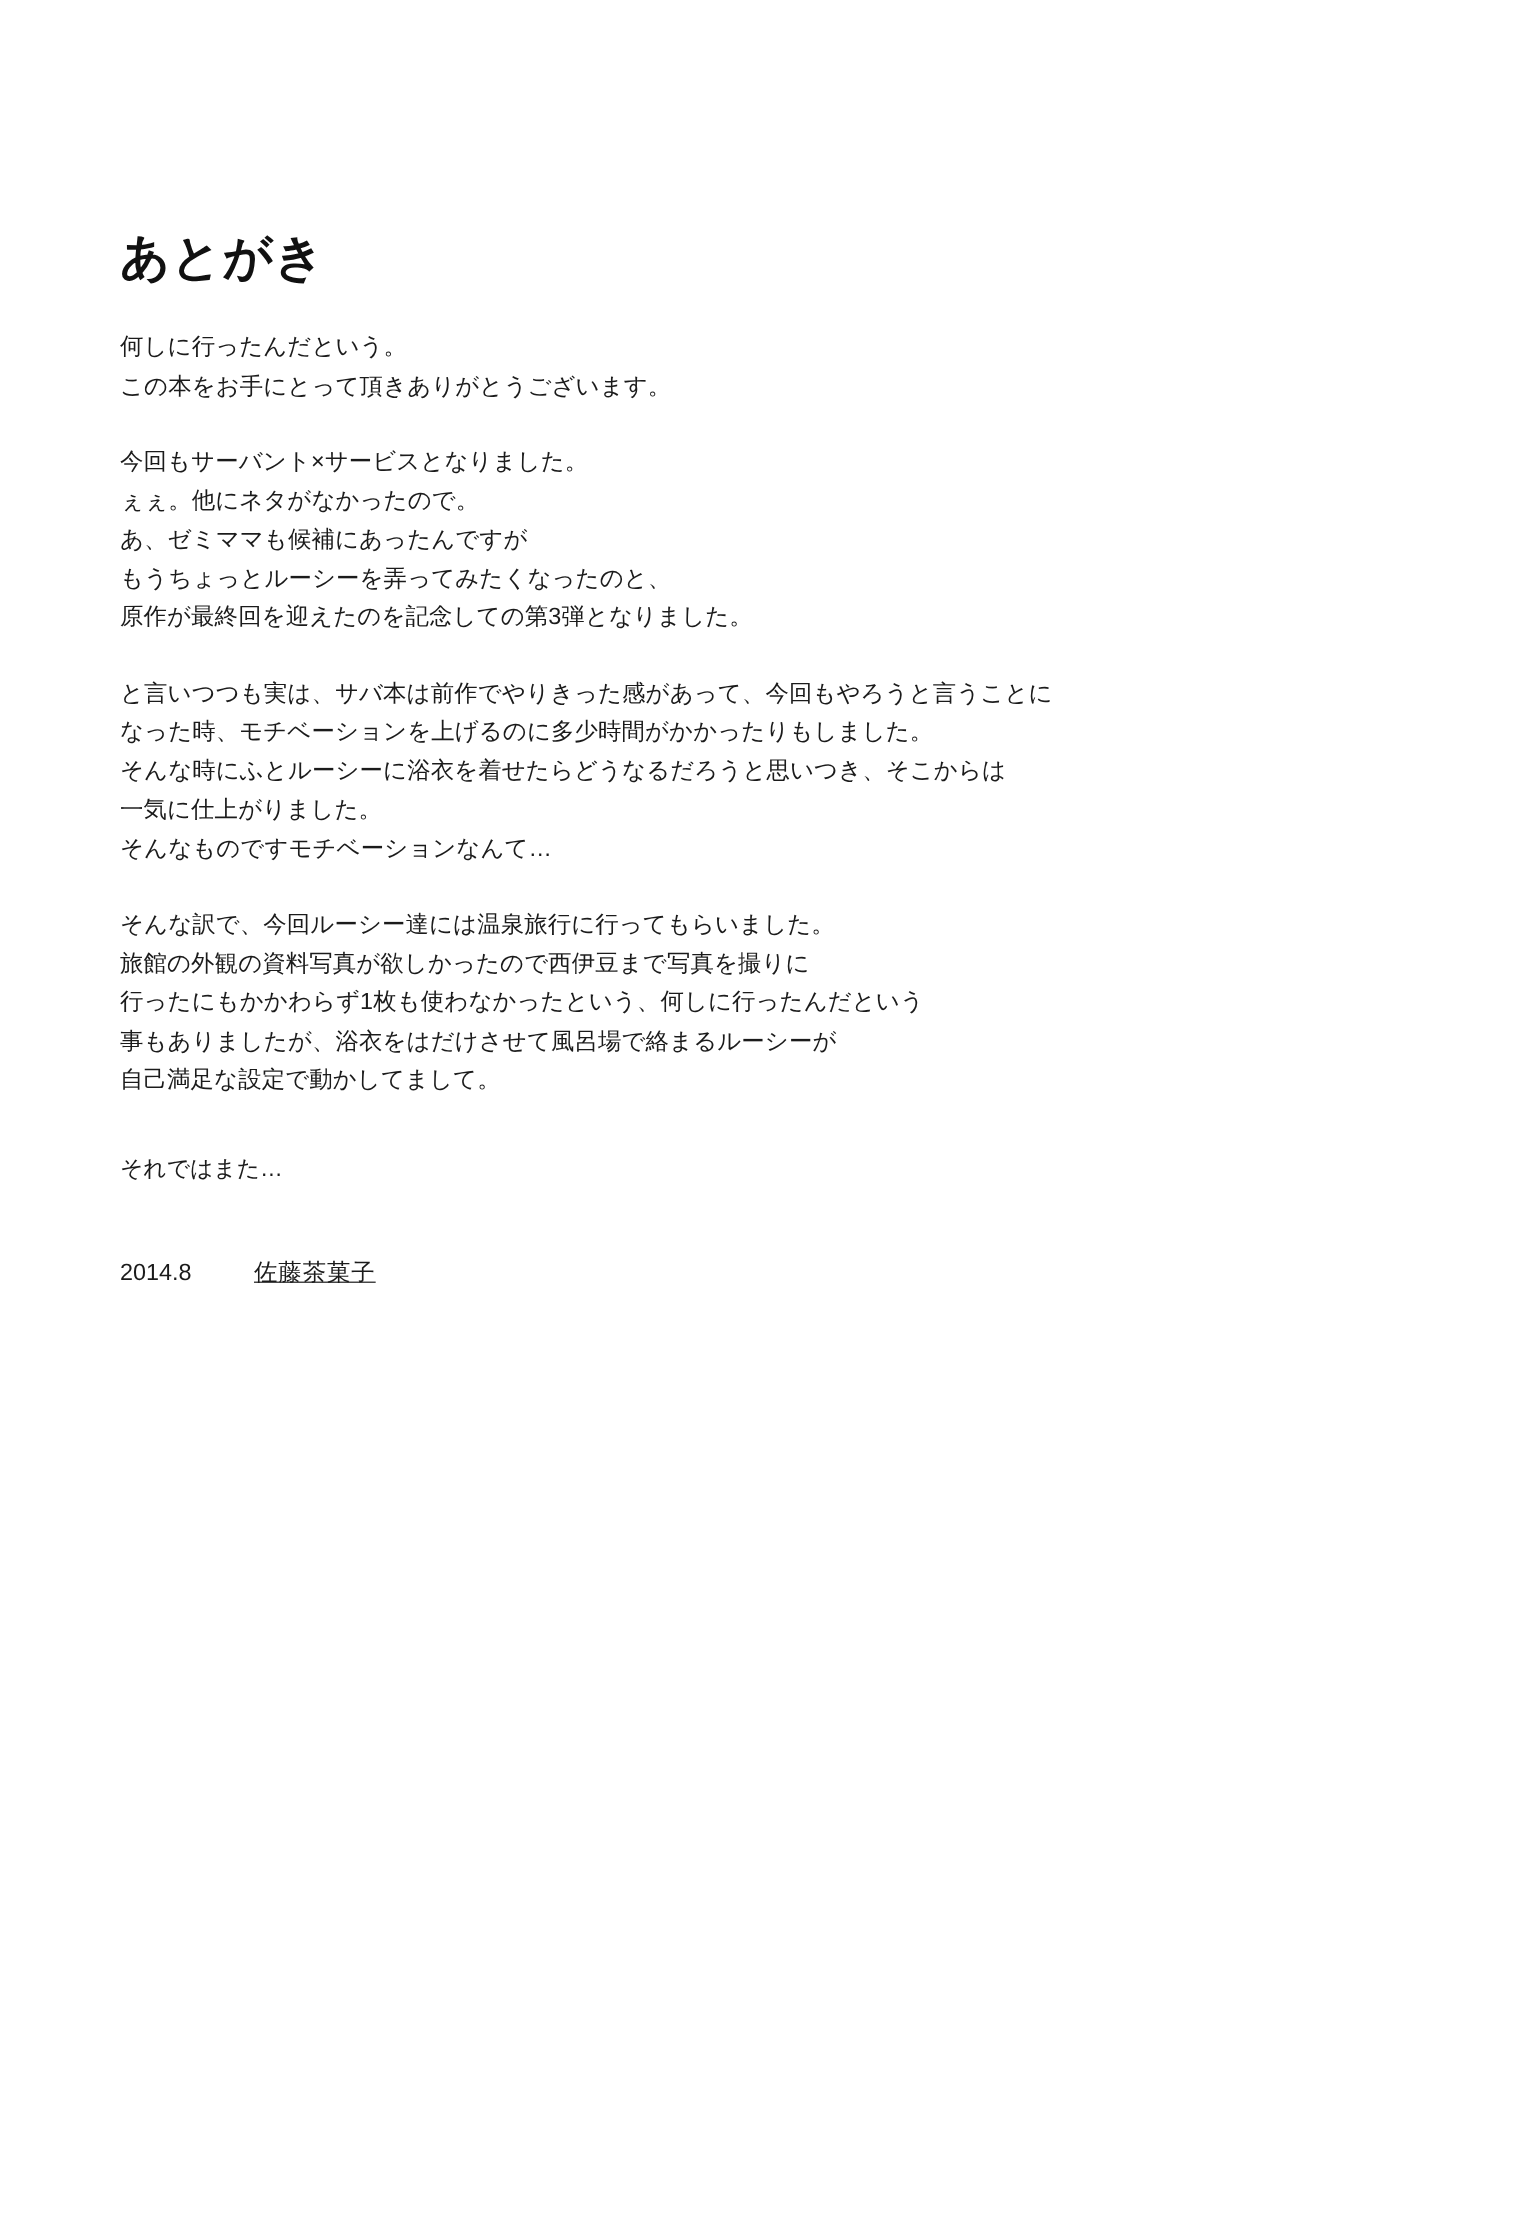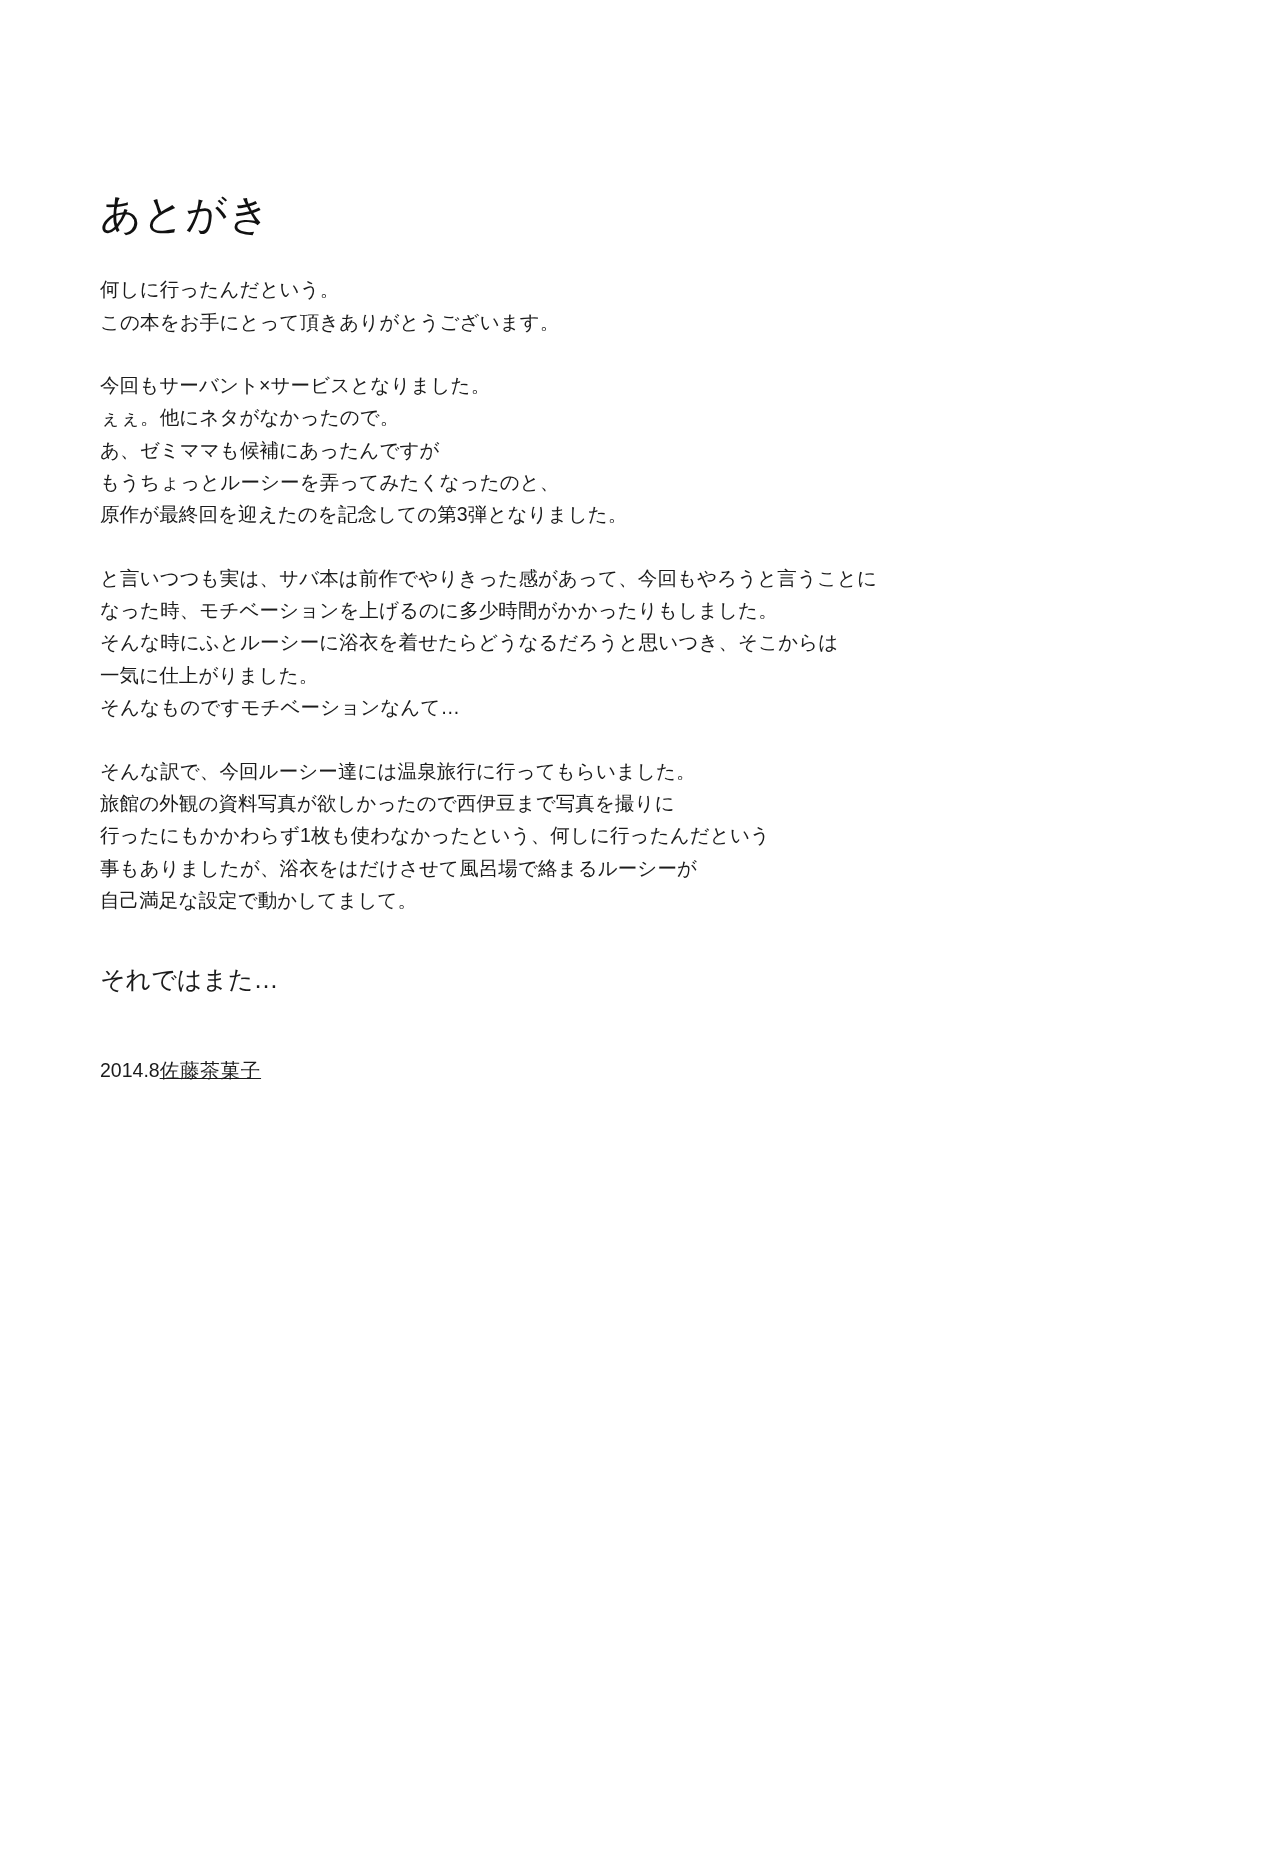--- a/index.html
+++ b/index.html
@@ -22,51 +22,52 @@
     overflow: hidden;
   }
   .content {
     position: absolute;
     left: 100px;
     top: 190px;
     width: 1000px;
   }
   .afterword-title {
     font-size: 41px;
-    font-weight: 400;
+    font-weight: 700;
     letter-spacing: 0.02em;
     line-height: 1.2;
     margin: 0 0 34px 0;
     color: #111111;
   }
   .para {
     font-size: 19.5px;
     line-height: 1.66;
     letter-spacing: 0.005em;
     margin: 0 0 31px 0;
     color: #1b1b1b;
     white-space: pre-line;
   }
   .para:last-of-type {
     margin-bottom: 0;
   }
   .closing {
-    font-size: 25px;
+    font-size: 19px;
     line-height: 1.66;
     margin: 43px 0 0 0;
     color: #1b1b1b;
   }
   .signature-row {
     display: flex;
     align-items: baseline;
     margin-top: 56px;
     font-size: 19.5px;
     color: #1b1b1b;
   }
   .signature-date {
+    margin-right: 52px;
   }
   .signature-name {
     letter-spacing: 0.04em;
     text-decoration: underline;
   }
 </style>
 </head>
 <body>
 
 <div class="page">

